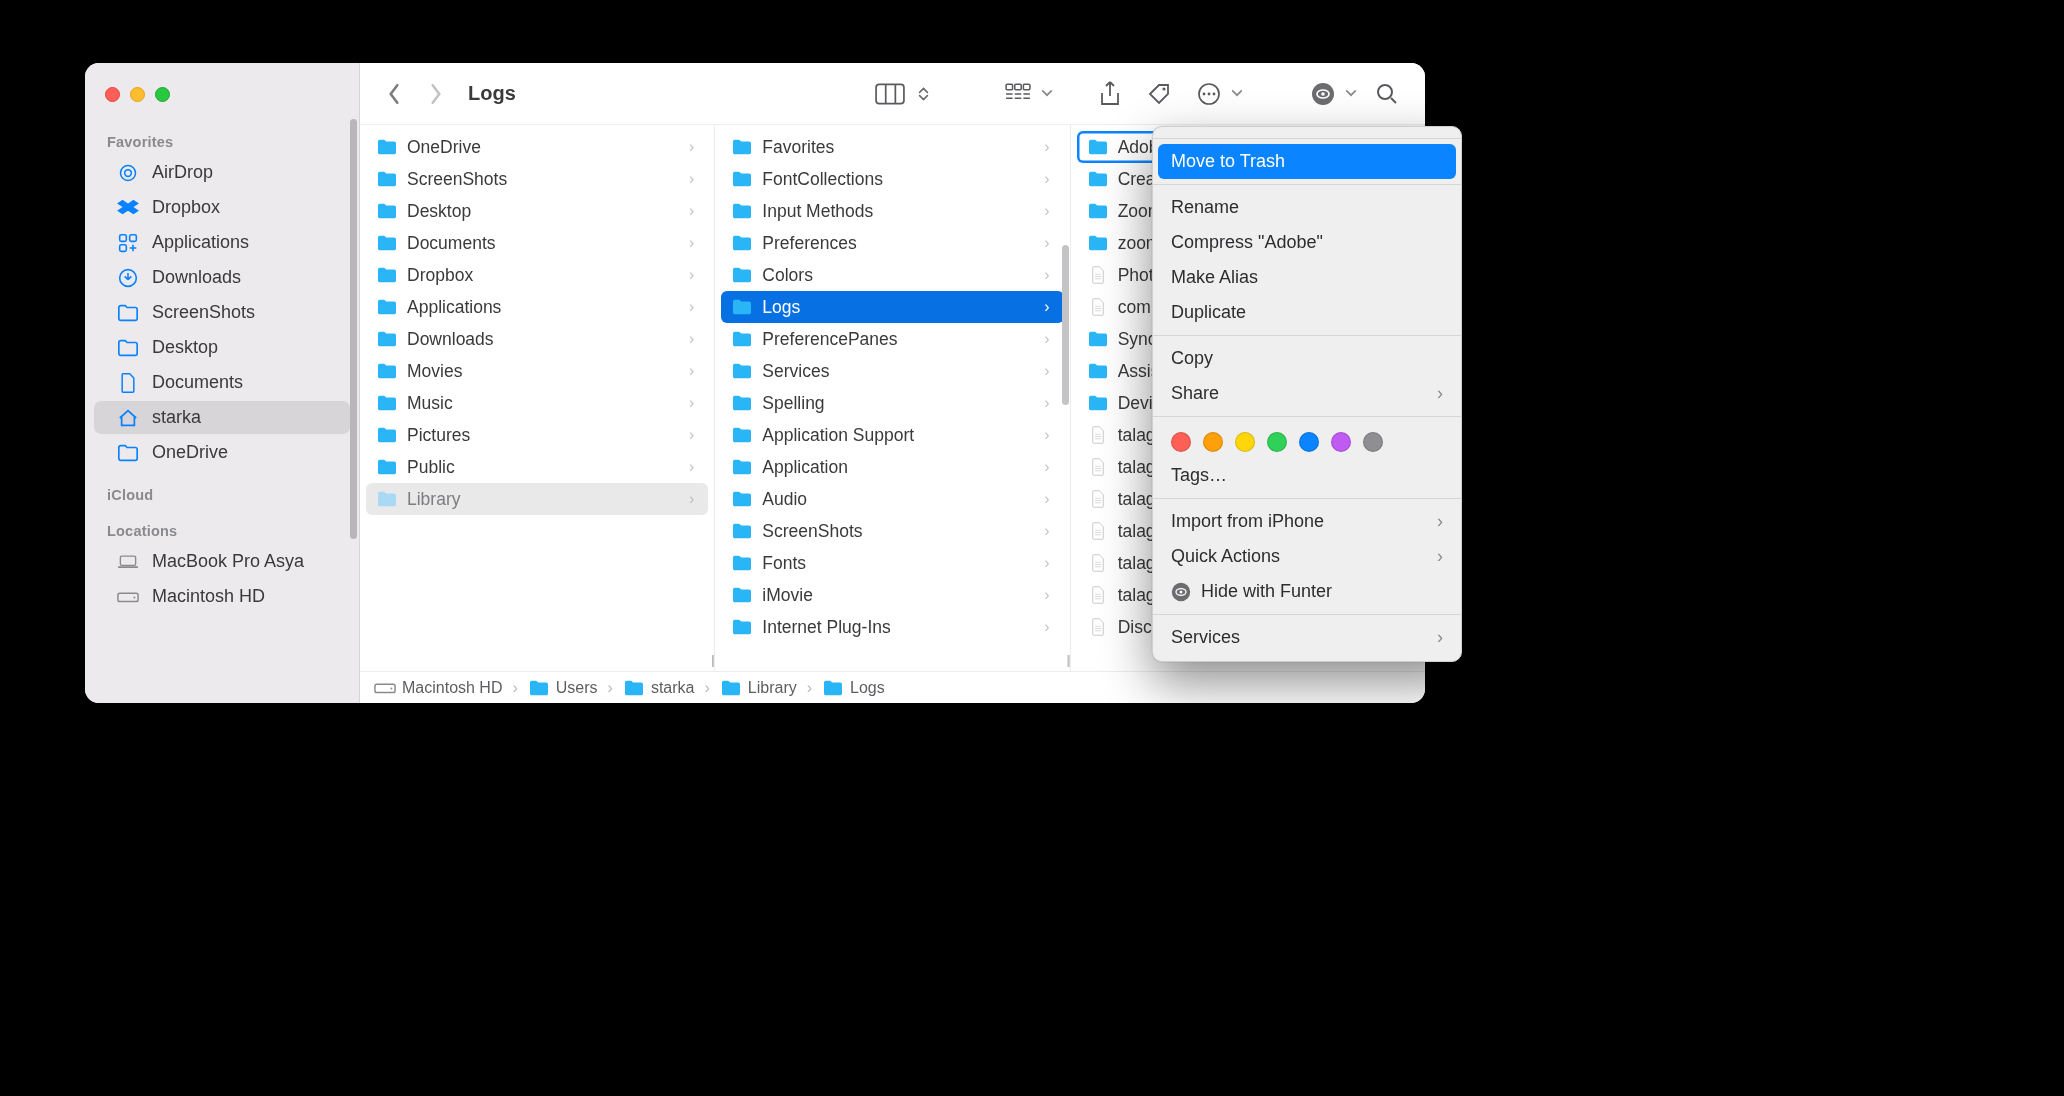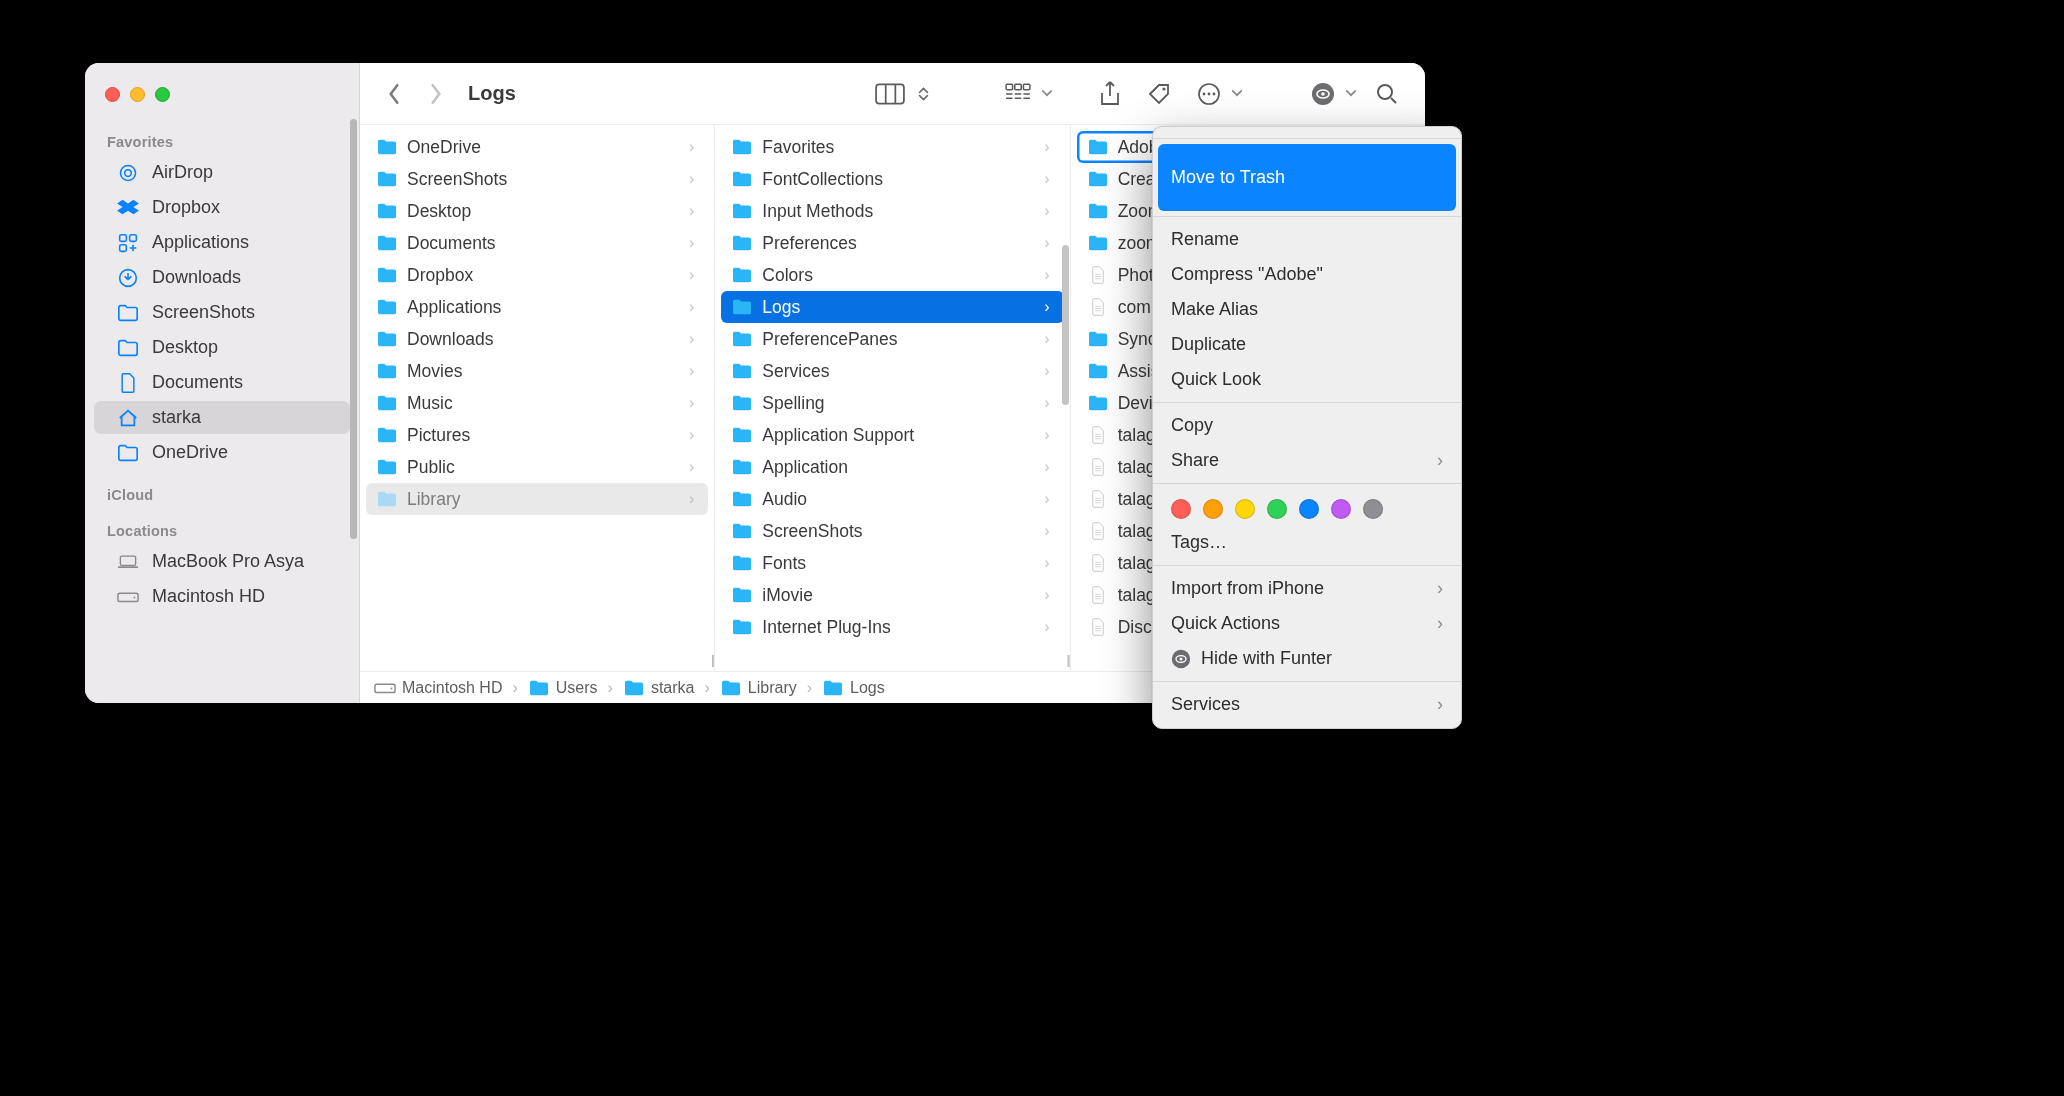--- a/index.html
+++ b/index.html
@@ -132,21 +132,21 @@
     border:1px solid #cfcfd2;
     box-shadow: 0 20px 50px rgba(0,0,0,.45), 0 0 0 .5px rgba(0,0,0,.08);
     padding: 6px 0;
   }
   .mrow {
     display:flex; align-items:center;
     padding: 7px 18px;
     font-size:18px; color:#2d2d2f;
     gap:10px;
   }
-  .mrow.highlight { background:#0a84ff; color:#fff; margin:0 5px; border-radius:6px; padding:23px 13px; }
+  .mrow.highlight { background:#0a84ff; color:#fff; margin:0 5px; border-radius:6px; padding:7px 13px; }
   .mrow .arrow { margin-left:auto; color:#8b8b8e; }
   .msep { height:1px; background:#d6d6d8; margin:5px 0; }
   .tagdots { display:flex; gap:12px; padding:10px 18px 6px 18px; }
   .tagdot { width:20px; height:20px; border-radius:50%; border:1px solid rgba(0,0,0,.15); }
 
   
   svg { display:block; }
   .blue { color:#0a82ff; }
   .gray { color:#8a8a8e; }
 </style>
@@ -795,23 +795,20 @@
     </div>
   <div class="mrow">
       <span>Compress "Adobe"</span>
     </div>
   <div class="mrow">
       <span>Make Alias</span>
     </div>
   <div class="mrow">
       <span>Duplicate</span>
     </div>
-  <div class="mrow">
-      <span>Quick Look</span>
-    </div>
   <div class="msep"></div>
   <div class="mrow">
       <span>Copy</span>
     </div>
   <div class="mrow">
       <span>Share</span>
       <span class="arrow">›</span>
     </div>
   <div class="msep"></div>
   <div class="tagdots" id="tagdots">

